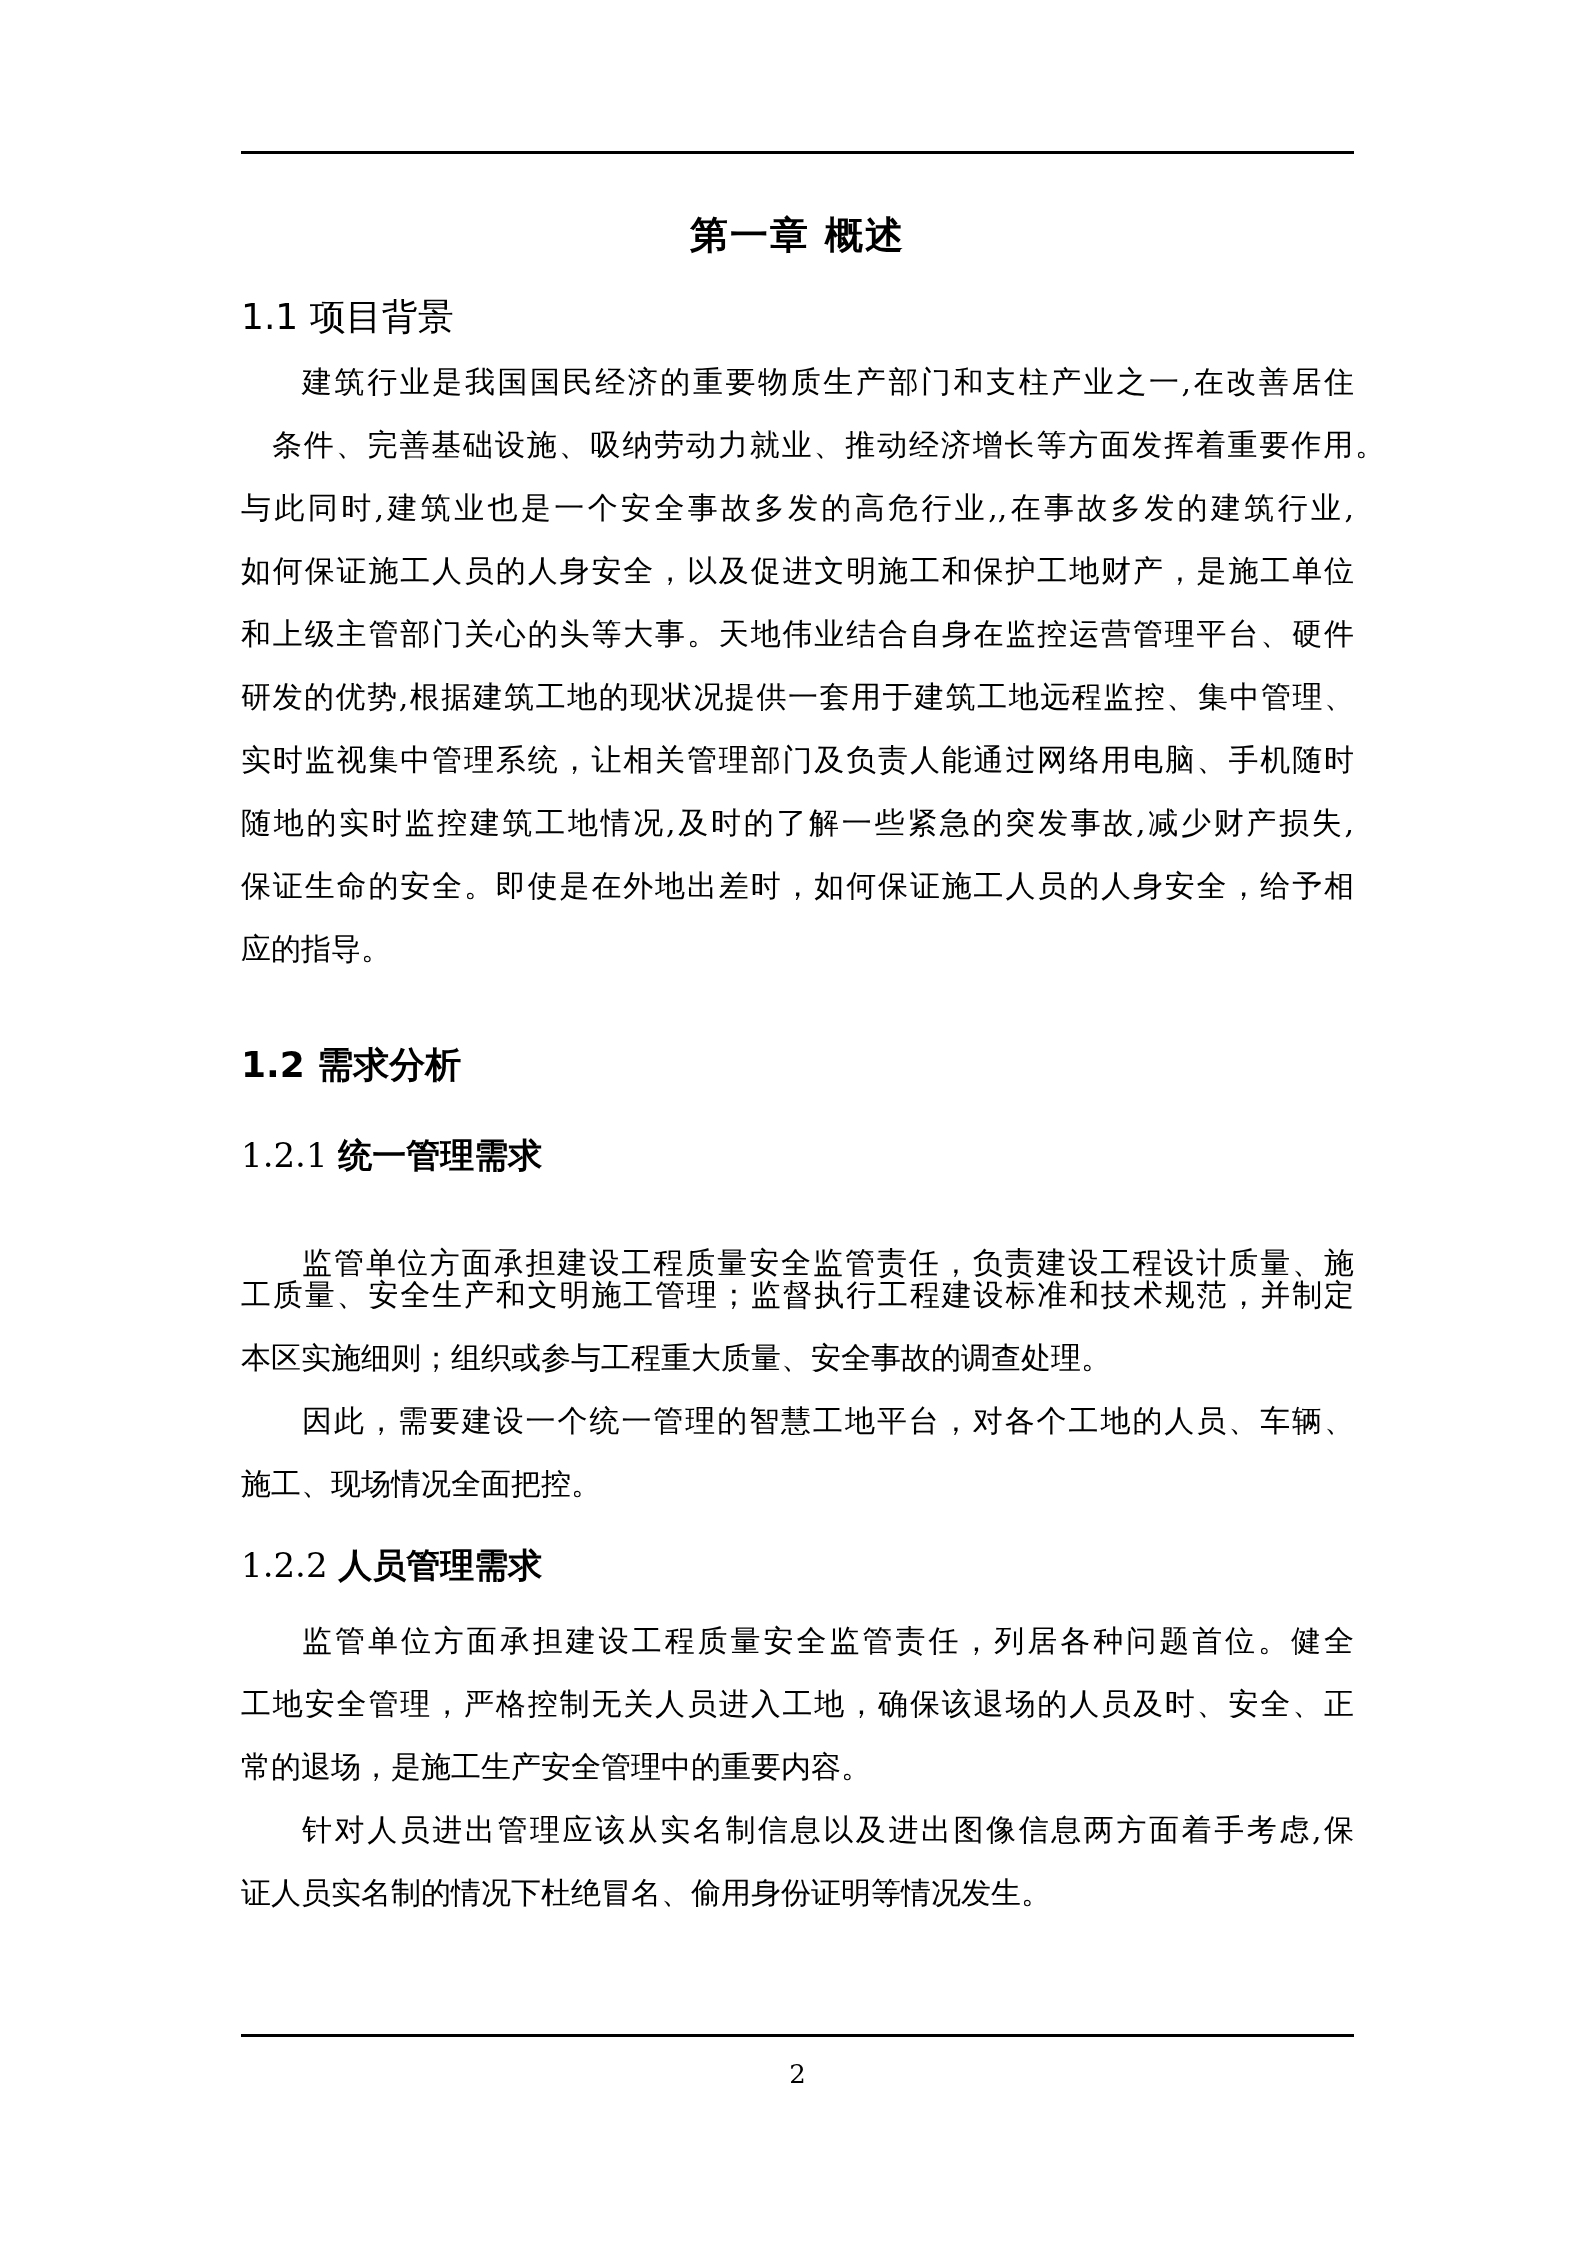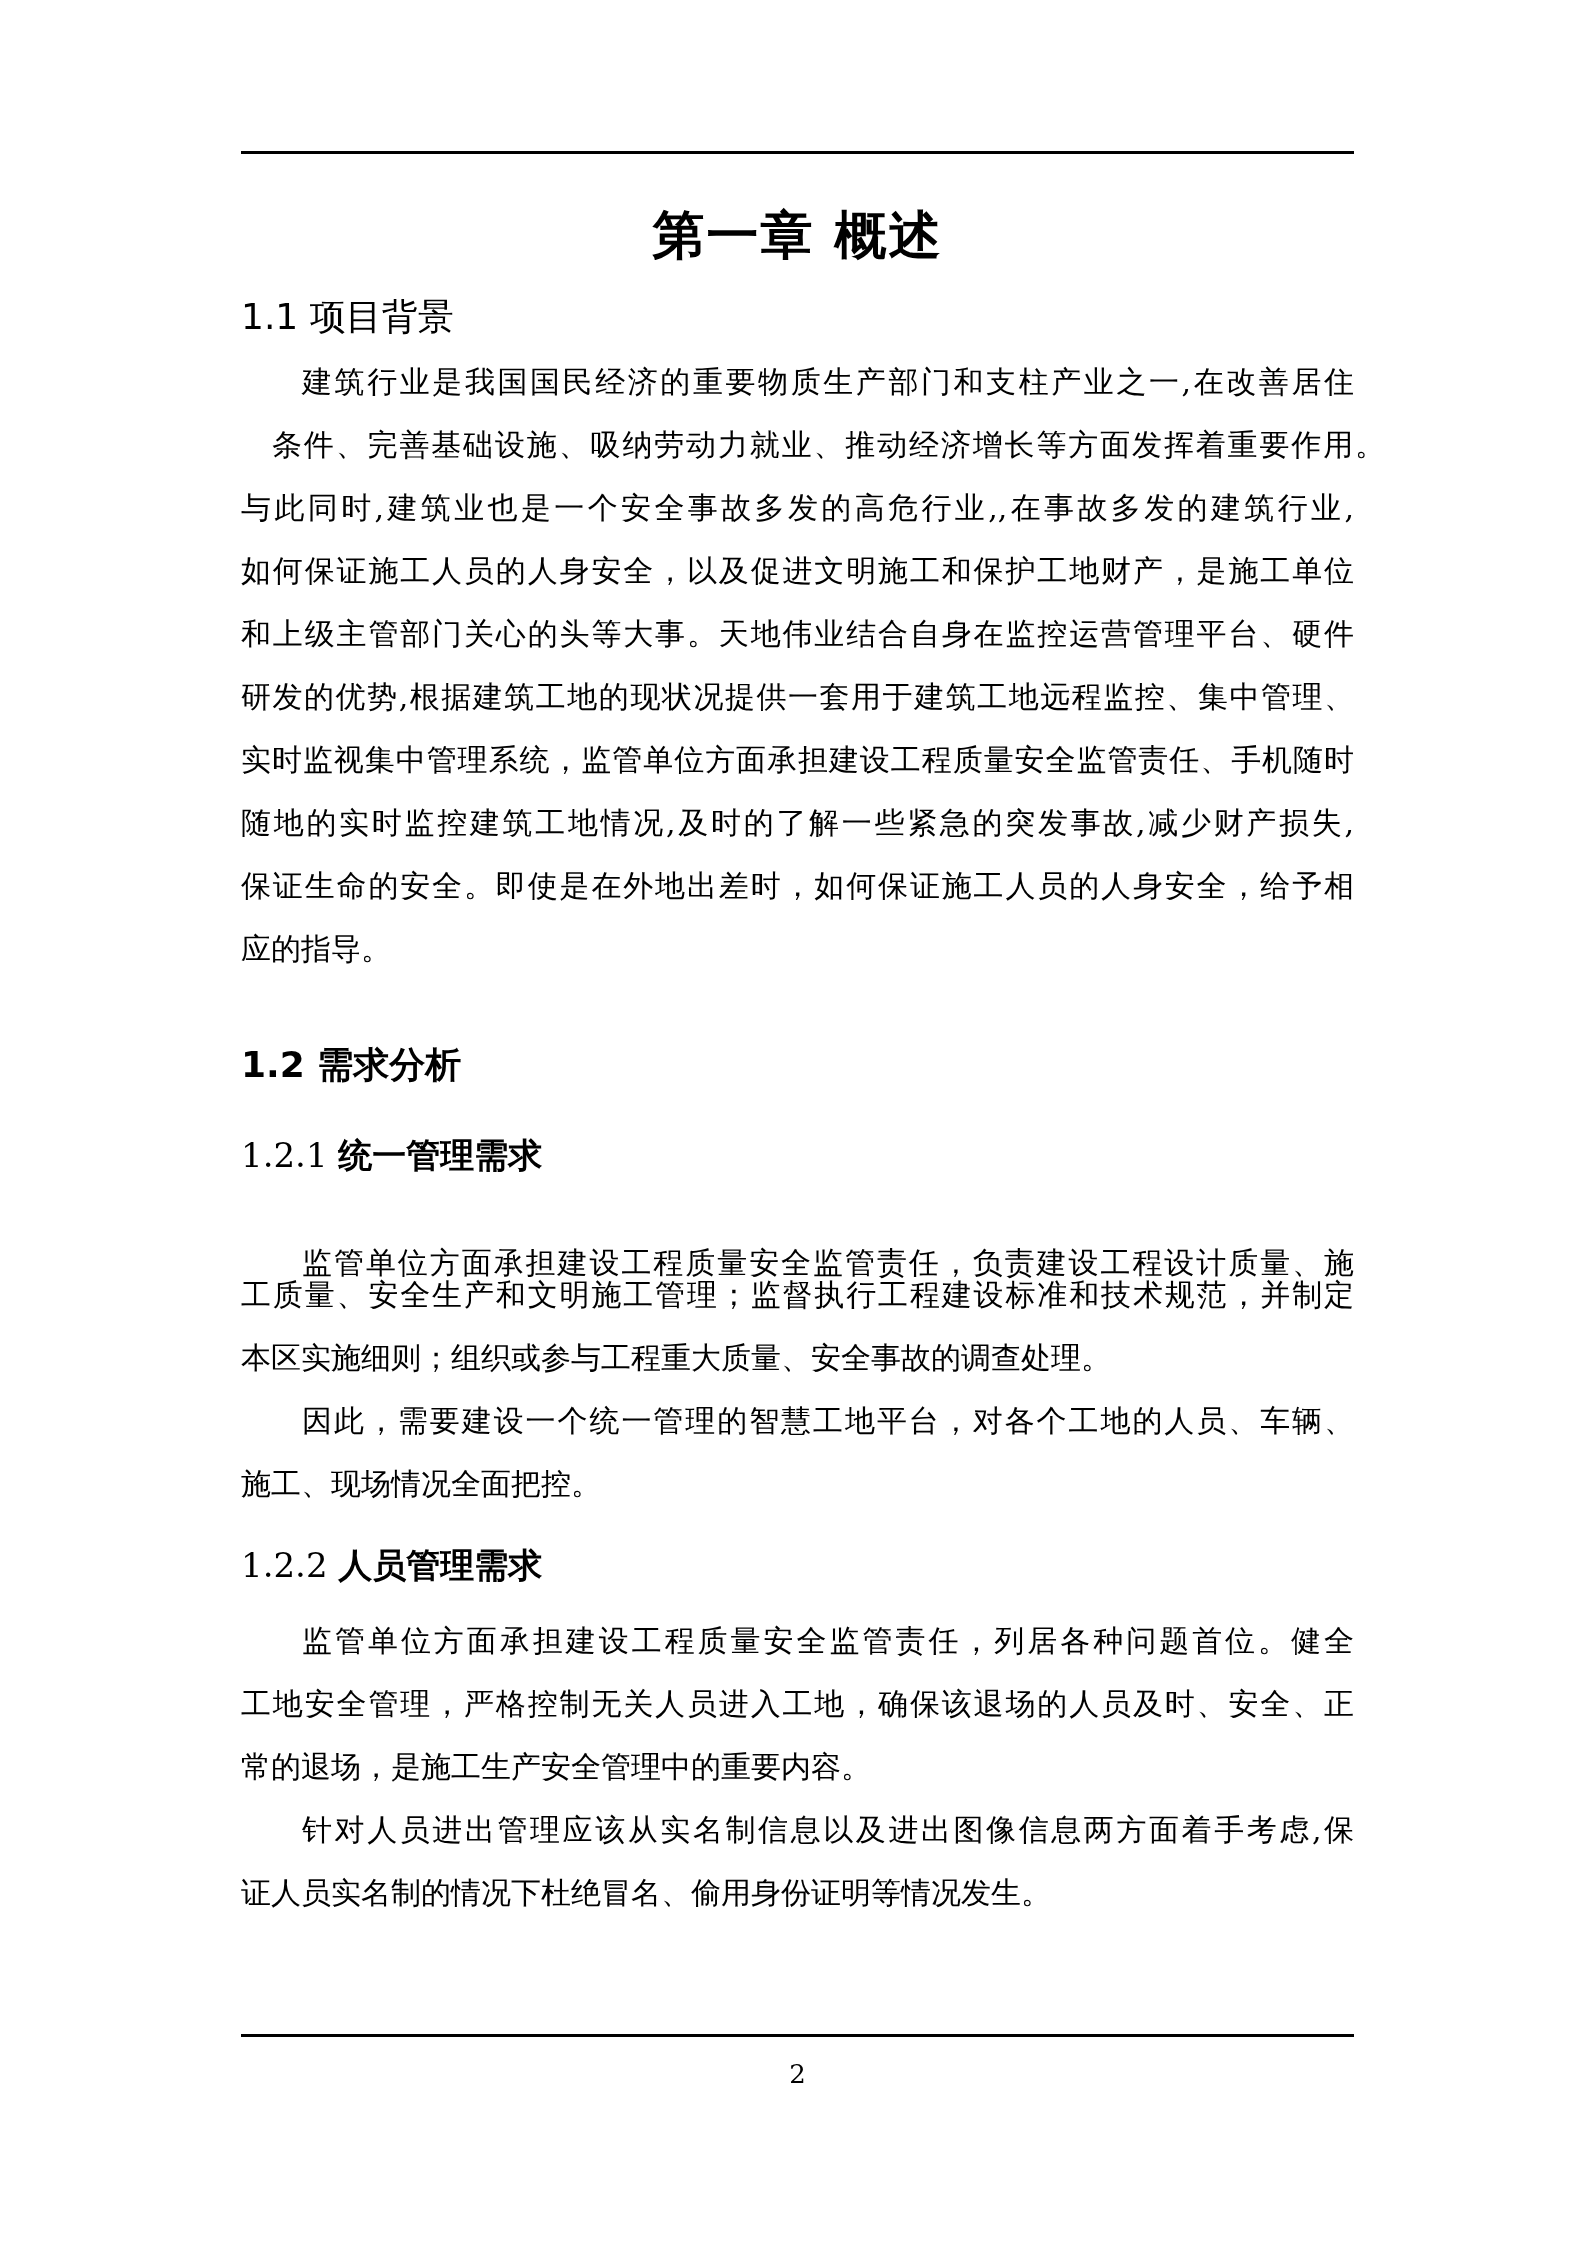--- a/index.html
+++ b/index.html
@@ -3,21 +3,21 @@
   <meta charset="utf-8">
   <style>
     html, body { margin: 0; padding: 0; background: #ffffff; }
     body { width: 1587px; height: 2245px; position: relative; overflow: hidden;
            font-family: "DejaVu Serif", "Liberation Serif", serif; color: #000; }
     .rule { position: absolute; left: 241px; width: 1113px; height: 3px; background: #000; }
     .rule.top { top: 151px; }
     .rule.bottom { top: 2034px; }
     .chapter-title { position: absolute; top: 200px; left: 241px; width: 1113px; text-align: center;
                      font-family: "DejaVu Sans", "Liberation Sans", sans-serif; font-weight: bold;
-                     font-size: 52px; line-height: 70px; letter-spacing: 2px; }
+                     font-size: 38px; line-height: 70px; letter-spacing: 2px; }
     .h2 { position: absolute; left: 241px; font-family: "DejaVu Sans", "Liberation Sans", sans-serif;
           font-size: 36px; line-height: 50px; }
     .h2.bold { font-weight: bold; }
     .h3 { position: absolute; left: 241px; font-family: "DejaVu Sans", "Liberation Sans", sans-serif;
           font-size: 34px; line-height: 44px; }
     .h3 .num { font-family: "DejaVu Serif", "Liberation Serif", serif; font-weight: normal; }
     .h3 .txt { font-weight: bold; }
     .line { position: absolute; left: 241px; width: 1113px; font-size: 30px; line-height: 40px;
             white-space: nowrap; text-align: justify; text-align-last: justify; }
     .line.indent { left: 302px; width: 1052px; }
@@ -35,21 +35,21 @@
 
   <div class="h2" style="top:292px;">1.1 项目背景</div>
 
   <div>
     <div class="line indent" style="top:362px;">建筑行业是我国国民经济的重要物质生产部门和支柱产业之一,在改善居住</div>
     <div class="line" style="top:425px;margin-left:31px;">条件、完善基础设施、吸纳劳动力就业、推动经济增长等方面发挥着重要作用。</div>
     <div class="line" style="top:488px;">与此同时,建筑业也是一个安全事故多发的高危行业,,在事故多发的建筑行业,</div>
     <div class="line" style="top:551px;">如何保证施工人员的人身安全，以及促进文明施工和保护工地财产，是施工单位</div>
     <div class="line" style="top:614px;">和上级主管部门关心的头等大事。天地伟业结合自身在监控运营管理平台、硬件</div>
     <div class="line" style="top:677px;">研发的优势,根据建筑工地的现状况提供一套用于建筑工地远程监控、集中管理、</div>
-    <div class="line" style="top:740px;">实时监视集中管理系统，监管单位方面承担建设工程质量安全监管责任、手机随时</div>
+    <div class="line" style="top:740px;">实时监视集中管理系统，让相关管理部门及负责人能通过网络用电脑、手机随时</div>
     <div class="line" style="top:803px;">随地的实时监控建筑工地情况,及时的了解一些紧急的突发事故,减少财产损失,</div>
     <div class="line" style="top:866px;">保证生命的安全。即使是在外地出差时，如何保证施工人员的人身安全，给予相</div>
     <div class="line last" style="top:929px;">应的指导。</div>
   </div>
 
   <div class="h2 bold" style="top:1040px;">1.2 需求分析</div>
 
   <div class="h3" style="top:1133px;">
     <span class="num">1.2.1</span>
     <span class="txt">统一管理需求</span>

